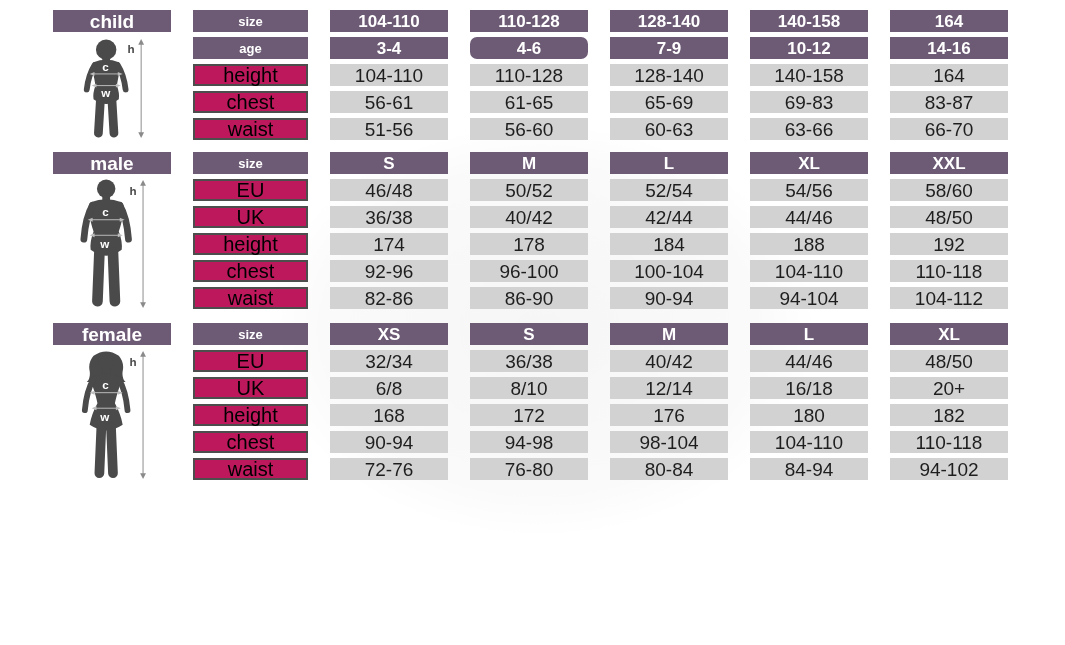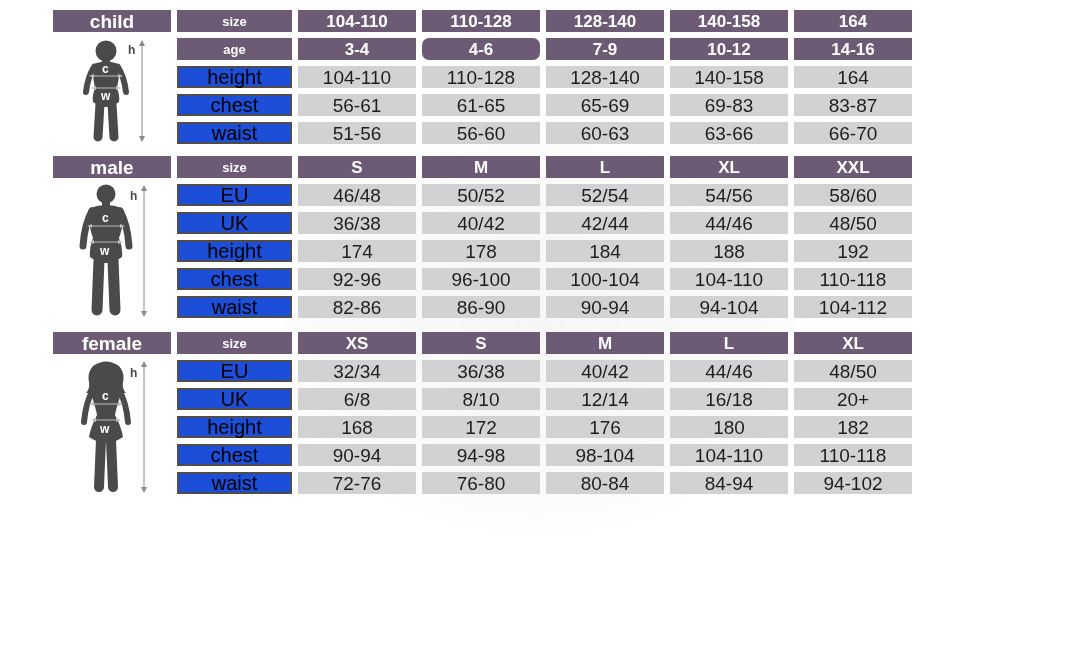--- a/index.html
+++ b/index.html
@@ -23,30 +23,29 @@
     white-space:nowrap;
   }
   #sections { position:relative; }
   .section {
     display:grid;
     grid-template-columns:118px 115px repeat(5, 118px);
     column-gap:22px;
     grid-auto-rows:22px;
     row-gap:5px;
     margin-left:53px;
-    gap:6px;
   }
   .cell { display:flex; align-items:center; justify-content:center; line-height:1; }
   .purple {
     background:var(--purple, #6d5a75); color:#ffffff; font-weight:bold; font-size:17px;
   }
   .section-label { font-size:19px; }
   .rowlabel-header { font-size:13px; }
   .whitecell {
-    background:#1d4ed8; border:2px solid var(--border, #4d4d4d); box-sizing:border-box;
+    background:#be185d; border:2px solid var(--border, #4d4d4d); box-sizing:border-box;
     color:#000000; font-size:20px;text-align:center;
   }
   .graycell {
     background:var(--gray, #d2d2d2); color:var(--ink, #1e1e1e); font-size:19px;
   }
   .figure { display:flex; align-items:center; justify-content:center; }
   .figure svg { height:100%; }
   .figtext-dark { fill:var(--silhouette, #4a4a4a); font-family:"Liberation Sans", sans-serif; font-size:12px; font-weight:bold; }
   .figtext-white { fill:#ffffff; font-family:"Liberation Sans", sans-serif; font-size:12px; font-weight:bold; }
 </style>

